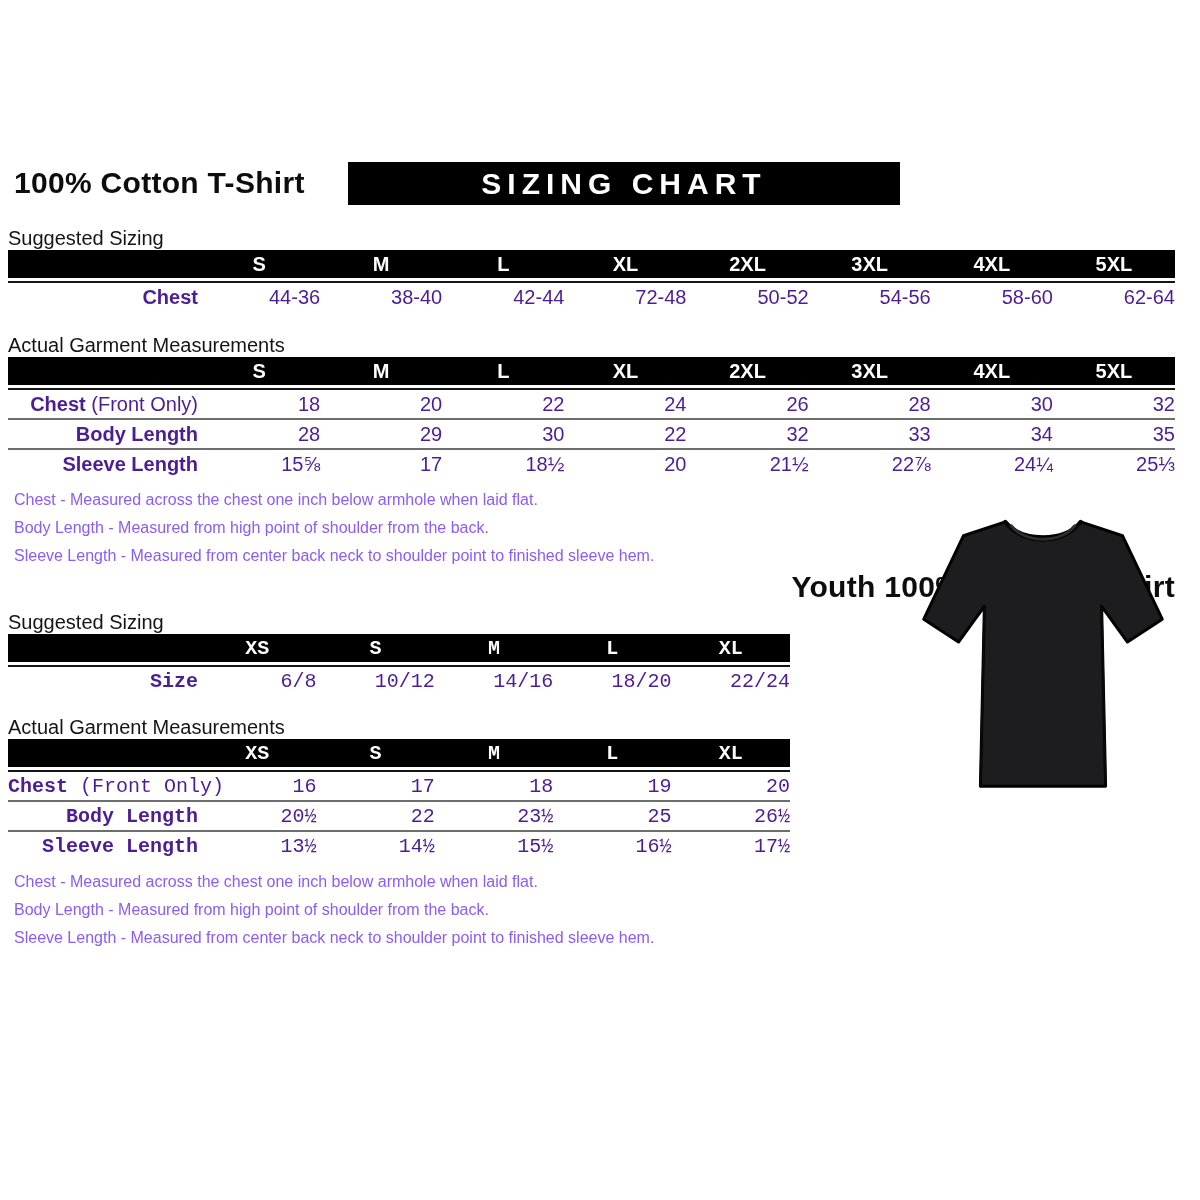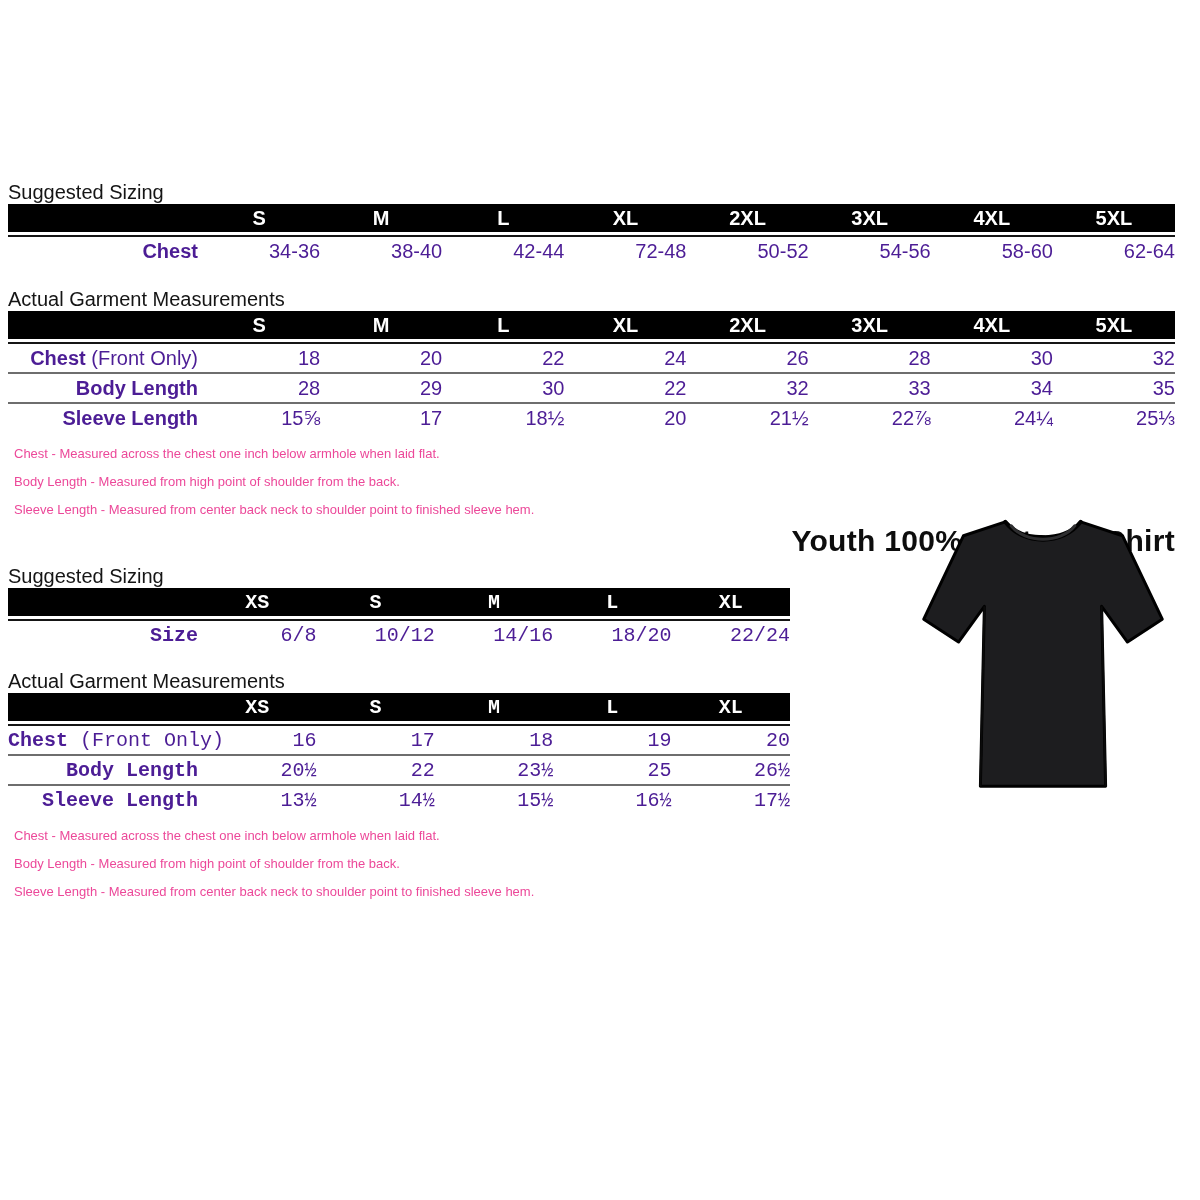--- a/index.html
+++ b/index.html
@@ -34,32 +34,36 @@
   }
   table.sizing td {
     font-size:20px; height:28px; padding:0; text-align:right; vertical-align:middle;
     color:#4c1d95; border-top:2px solid #151515; white-space:nowrap;
   }
   table.sizing tbody tr:not(:first-child) td { border-top-color:#6e6e6e; }
   td.row-label { text-align:left; padding-left:12px; font-weight:700; color:#0d0d0d; }
   td.row-label .suffix { font-weight:400; }
 
   .notes { margin-top:8px; }
-  .notes p { margin:0 0 1px 6px; font-size:13px; line-height:27px; color:#ec4899; }
+  .notes p { margin:0 0 1px 6px; font-size:16px; line-height:27px; color:#8b5cf6; }
 
   .youth-title { font-size:30px; font-weight:700; line-height:34px; margin:0; color:#0d0d0d; letter-spacing:0.3px;text-align:right; }
 
   .tshirt { position:absolute; left:893px; top:490px; width:300px; height:318px; }
 </style>
 </head>
 <body>
 
 <div class="page">
   <div class="content">
 
+    <div class="header-row">
+      <div class="page-title">100% Cotton T-Shirt</div>
+      <div class="banner">SIZING CHART</div>
+    </div>
 
     <div class="section-label">Suggested Sizing</div>
     <table class="sizing w-adult">
       <colgroup>
           <col class="label-col">
           <col>
           <col>
           <col>
           <col>
           <col>
@@ -76,21 +80,21 @@
           <th>XL</th>
           <th>2XL</th>
           <th>3XL</th>
           <th>4XL</th>
           <th>5XL</th>
         </tr>
       </thead>
       <tbody>
         <tr>
           <td class="row-label"><span>Chest</span> <span class="suffix"></span></td>
-          <td>34-36</td>
+          <td>44-36</td>
           <td>38-40</td>
           <td>42-44</td>
           <td>72-48</td>
           <td>50-52</td>
           <td>54-56</td>
           <td>58-60</td>
           <td>62-64</td>
         </tr>
       </tbody>
     </table>

